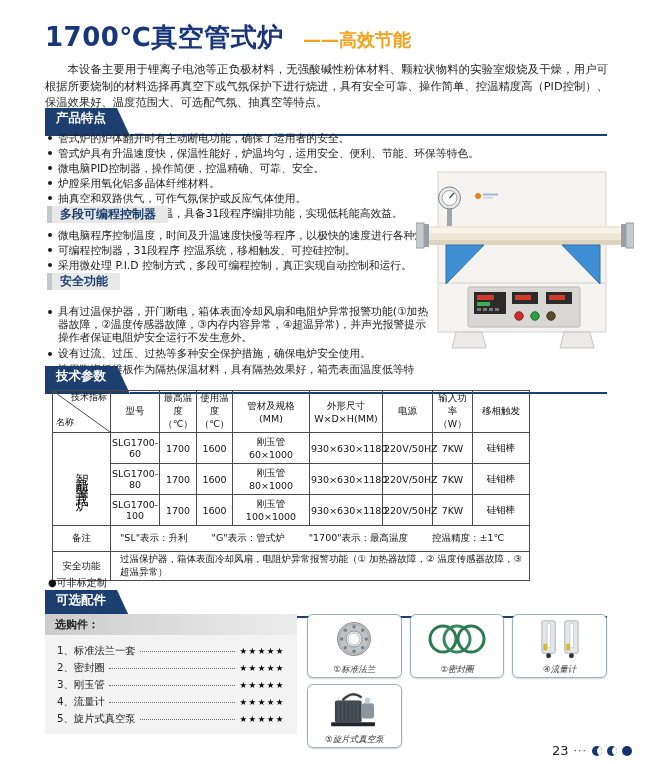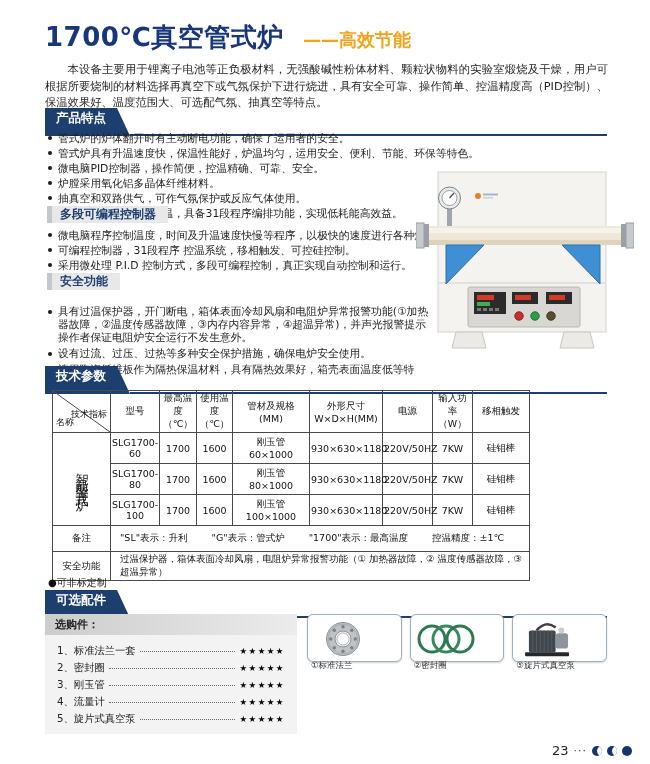--- a/index.html
+++ b/index.html
@@ -34,41 +34,41 @@
   .subheader{display:inline-block;background:#e8e8e8;border-left:5px solid #c3c8ce;
       color:#1d3f70;font-weight:bold;font-size:12px;line-height:17px;padding:0 12px 0 8px;}
 
   
   table.spec{border-collapse:collapse;table-layout:fixed;width:477px;}
   table.spec td,table.spec th{border:1px solid #4a4a4a;font-size:9.5px;font-weight:normal;
       text-align:center;vertical-align:middle;padding:1px;color:#111;}
   .pre{white-space:pre-line;}
   .diag{position:relative;height:36px;padding:0;}
   .diag svg{position:absolute;left:0;top:0;width:100%;height:100%;}
-  .diag .tl{position:absolute;top:17px;right:3px;font-size:9px;}
+  .diag .tl{position:absolute;top:0;right:3px;font-size:9px;}
   .diag .bl{position:absolute;bottom:3px;left:3px;font-size:9px;}
   .vert{writing-mode:vertical-rl;letter-spacing:5px;font-size:13px;color:#111;}
   .left-cell{text-align:left !important;padding-left:9px !important;}
   .remark-flex{display:flex;gap:24px;font-size:9.5px;}
 
   .note-line{font-size:10px;color:#111;}
 
   
   .acc-wrap{display:flex;width:562px;gap:10px;align-items:flex-start;}
   .opt-box{width:252px;background:#f3f3f3;flex:none;}
   .opt-head{background:linear-gradient(to right,#cccccc,#ececec);font-size:11px;font-weight:bold;
       color:#222;padding:3px 10px;}
   .opt-list{padding:5px 12px 9px;}
   .opt-item{display:flex;align-items:baseline;margin-top:4px;font-size:10.3px;color:#222;line-height:12px;}
   .leader{flex:1;border-bottom:1.5px dotted #666;margin:0 4px;transform:translateY(-2px);}
   .stars{font-size:8.5px;letter-spacing:1.5px;color:#000;white-space:nowrap;}
   .cards{flex:1;display:grid;grid-template-columns:repeat(3,1fr);gap:6px 8px;}
-  .card{background:#fff;border:1px solid #9fb0bd;border-radius:6px;height:48px;box-sizing:border-box;
-      padding:3px 3px 2px;display:flex;flex-direction:column;
-      justify-content:space-between;box-shadow:0 1px 2px rgba(0,0,0,.18);}
+  .card{background:#fff;border:1px solid #9fb0bd;border-radius:6px;height:64px;box-sizing:border-box;
+      padding:3px 3px 2px;display:flex;flex-direction:column;align-items:center;
+      justify-content:space-between;box-shadow:0 1px 2px rgba(0,0,0,.18);font-style:italic;}
   .card svg{width:64px;height:42px;flex:none;}
   .card-label{font-size:8.5px;color:#333;line-height:11px;white-space:nowrap;}
 
   
   .footer{right:18px;bottom:6px;display:flex;align-items:center;gap:5px;}
   .page-num{font-size:13px;color:#222;}
   .fdots{font-size:11px;color:#444;letter-spacing:1px;}
   .moon{width:10px;height:10px;border-radius:50%;background:#14356e;position:relative;overflow:hidden;}
   .moon::before{content:"";position:absolute;width:10px;height:10px;border-radius:50%;background:#fff;left:4.5px;top:0;}
   .moon.full::before{display:none;}
@@ -319,20 +319,33 @@
       <div class="card">
         <svg viewBox="0 0 64 42">
           <circle cx="18" cy="21" r="13" fill="none" stroke="#2c7a50" stroke-width="3"></circle>
           <circle cx="32" cy="21" r="13" fill="none" stroke="#35895c" stroke-width="3"></circle>
           <circle cx="46" cy="21" r="13" fill="none" stroke="#2c7a50" stroke-width="3"></circle>
         </svg>
         <div class="card-label">②密封圈</div>
       </div>
 
 
+      <div class="card">
+        <svg viewBox="0 0 64 44">
+          <rect x="13" y="3" width="14" height="34" rx="2" fill="#e4e7ea" stroke="#9aa0a6" stroke-width="0.8"></rect>
+          <rect x="18.5" y="6" width="3.5" height="25" fill="#ffffff" stroke="#b8bdc2" stroke-width="0.6"></rect>
+          <rect x="14.5" y="27" width="4" height="7" fill="#d9b62a"></rect>
+          <circle cx="20" cy="39.5" r="2.6" fill="#2e3236"></circle>
+          <rect x="37" y="3" width="14" height="34" rx="2" fill="#e4e7ea" stroke="#9aa0a6" stroke-width="0.8"></rect>
+          <rect x="42.5" y="6" width="3.5" height="25" fill="#ffffff" stroke="#b8bdc2" stroke-width="0.6"></rect>
+          <rect x="38.5" y="27" width="4" height="7" fill="#d9b62a"></rect>
+          <circle cx="44" cy="39.5" r="2.6" fill="#2e3236"></circle>
+        </svg>
+        <div class="card-label">④流量计</div>
+      </div>
 
       <div class="card">
         <svg viewBox="0 0 64 44">
           <path d="M20 13 q10 -11 20 -3" fill="none" stroke="#3c4046" stroke-width="2.5"></path>
           <rect x="12" y="13" width="28" height="23" rx="2" fill="#41464d"></rect>
           <path d="M16 13 v23 M20 13 v23 M24 13 v23 M28 13 v23 M32 13 v23 M36 13 v23" stroke="#565c64" stroke-width="1"></path>
           <rect x="40" y="16" width="13" height="16" rx="3" fill="#8d949b"></rect>
           <circle cx="46" cy="13" r="3" fill="#c7cccf"></circle>
           <rect x="8" y="36" width="46" height="4" rx="1" fill="#24272b"></rect>
         </svg>

